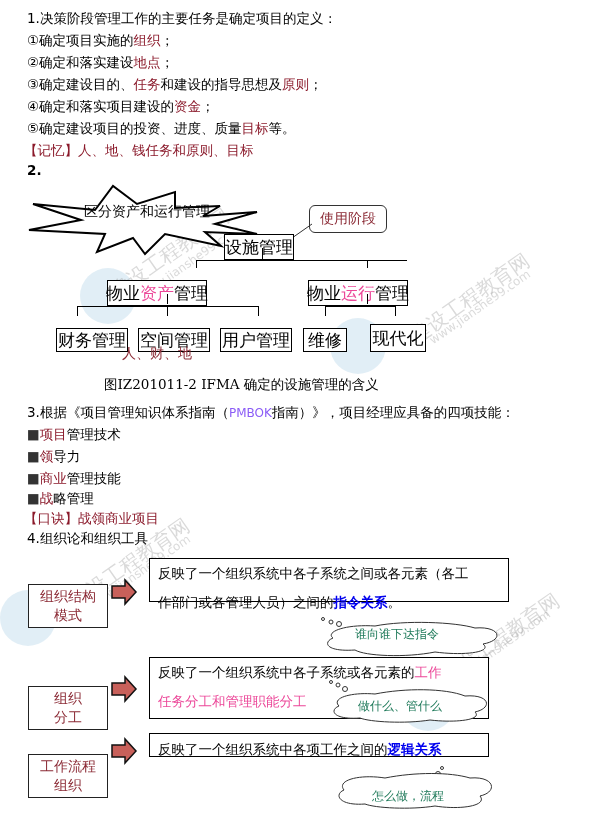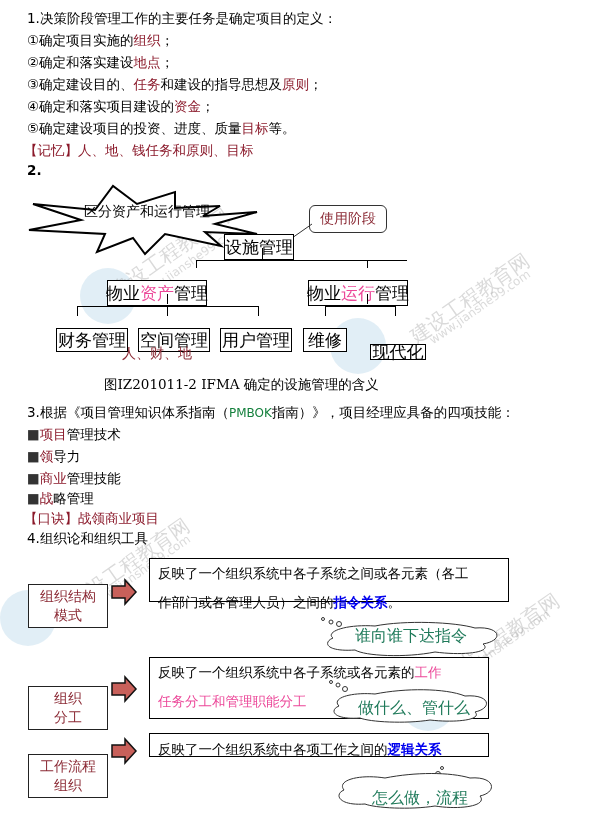--- a/index.html
+++ b/index.html
@@ -10,21 +10,21 @@
   .red { color:#8b1a2b; }
   .blue { color:#ec4899; }
   .blue-b { color:#0000ee; font-weight:bold; }
   .box { position:absolute; border:1.3px solid #000; background:#fff; font-family:"DejaVu Serif","Liberation Serif",serif;
          font-size:17px; display:flex; align-items:center; justify-content:center; white-space:nowrap; box-sizing:border-box;margin-top:12px; }
   .hline { position:absolute; background:#000; height:1px; }
   .vline { position:absolute; background:#000; width:1px; }
   .lbox { position:absolute; border:1.3px solid #222; background:#fff; color:#8b2a35; font-family:"DejaVu Serif","Liberation Serif",serif;
           font-size:14px; line-height:19px; text-align:center; box-sizing:border-box; display:flex; align-items:center; justify-content:center;margin-top:21px; }
   .dbox { position:absolute; border:1.3px solid #000; background:#fff; font-size:13.5px; line-height:29px; padding:0 8px; box-sizing:border-box; }
-  .cloud-txt { position:absolute; color:#1f7a5a; font-family:"DejaVu Serif","Liberation Serif",serif; font-size:16px; white-space:nowrap; }
+  .cloud-txt { position:absolute; color:#1f7a5a; font-family:"DejaVu Serif","Liberation Serif",serif; font-size:12px; white-space:nowrap; }
   .wm { position:absolute; color:rgba(150,150,150,0.35); font-size:20px; transform:rotate(-35deg); white-space:nowrap; pointer-events:none; }
   .wm2 { position:absolute; color:rgba(150,150,150,0.35); font-size:12px; transform:rotate(-35deg); white-space:nowrap; pointer-events:none; }
   .logo { position:absolute; width:56px; height:56px; border-radius:50%; background:rgba(170,205,230,0.35); pointer-events:none; }
 </style>
 </head>
 <body>
 
 <div class="logo" style="left:80px;top:268px;"></div>
 <div class="logo" style="left:330px;top:318px;"></div>
 <div class="logo" style="left:0px;top:590px;"></div>
@@ -83,26 +83,26 @@
 
 <div class="vline" style="left:367px;top:294px;height:10px;"></div>
 <div class="hline" style="left:325px;top:306px;width:70px;"></div>
 <div class="vline" style="left:325px;top:306px;height:10px;"></div>
 <div class="vline" style="left:395px;top:306px;height:10px;"></div>
 
 <div class="box" style="left:56px;top:316px;width:72px;height:24px;">财务管理</div>
 <div class="box" style="left:138px;top:316px;width:72px;height:24px;">空间管理</div>
 <div class="box" style="left:220px;top:316px;width:72px;height:24px;">用户管理</div>
 <div class="box" style="left:303px;top:316px;width:44px;height:24px;">维修</div>
-<div class="box" style="left:370px;top:332px;width:56px;height:16px;">现代化</div>
+<div class="box" style="left:370px;top:312px;width:56px;height:28px;">现代化</div>
 
 <div class="abs" style="left:122px;top:345px;color:#8b2a35;font-family:'DejaVu Serif','Liberation Serif',serif;font-size:14px;">人、财、地</div>
 <div class="abs" style="left:104px;top:376px;font-family:'DejaVu Serif','Liberation Serif',serif;font-size:13.5px;white-space:nowrap;">图IZ201011-2 IFMA  确定的设施管理的含义</div>
 
-<div class="line" style="top:402px;"><span>3.根据《项目管理知识体系指南（</span><span style="color:#15803d;font-size:12px;">PMBOK</span><span>指南）》，项目经理应具备的四项技能：</span></div>
+<div class="line" style="top:402px;"><span>3.根据《项目管理知识体系指南（</span><span style="color:#8b5cf6;font-size:12px;">PMBOK</span><span>指南）》，项目经理应具备的四项技能：</span></div>
 <div class="line" style="top:424px;"><span style="color:#333;">■</span><span class="red">项目</span><span>管理技术</span></div>
 <div class="line" style="top:446px;"><span style="color:#333;">■</span><span class="red">领</span><span>导力</span></div>
 <div class="line" style="top:468px;"><span style="color:#333;">■</span><span class="red">商业</span><span>管理技能</span></div>
 <div class="line" style="top:488px;"><span style="color:#333;">■</span><span class="red">战</span><span>略管理</span></div>
 <div class="line red" style="top:508px;left:24px;">【口诀】战领商业项目</div>
 
 <div class="line" style="top:528px;">4.组织论和组织工具</div>
 
 <div class="lbox" style="left:28px;top:563px;width:80px;height:44px;flex-direction:column;">
     <span>组织结构</span>

